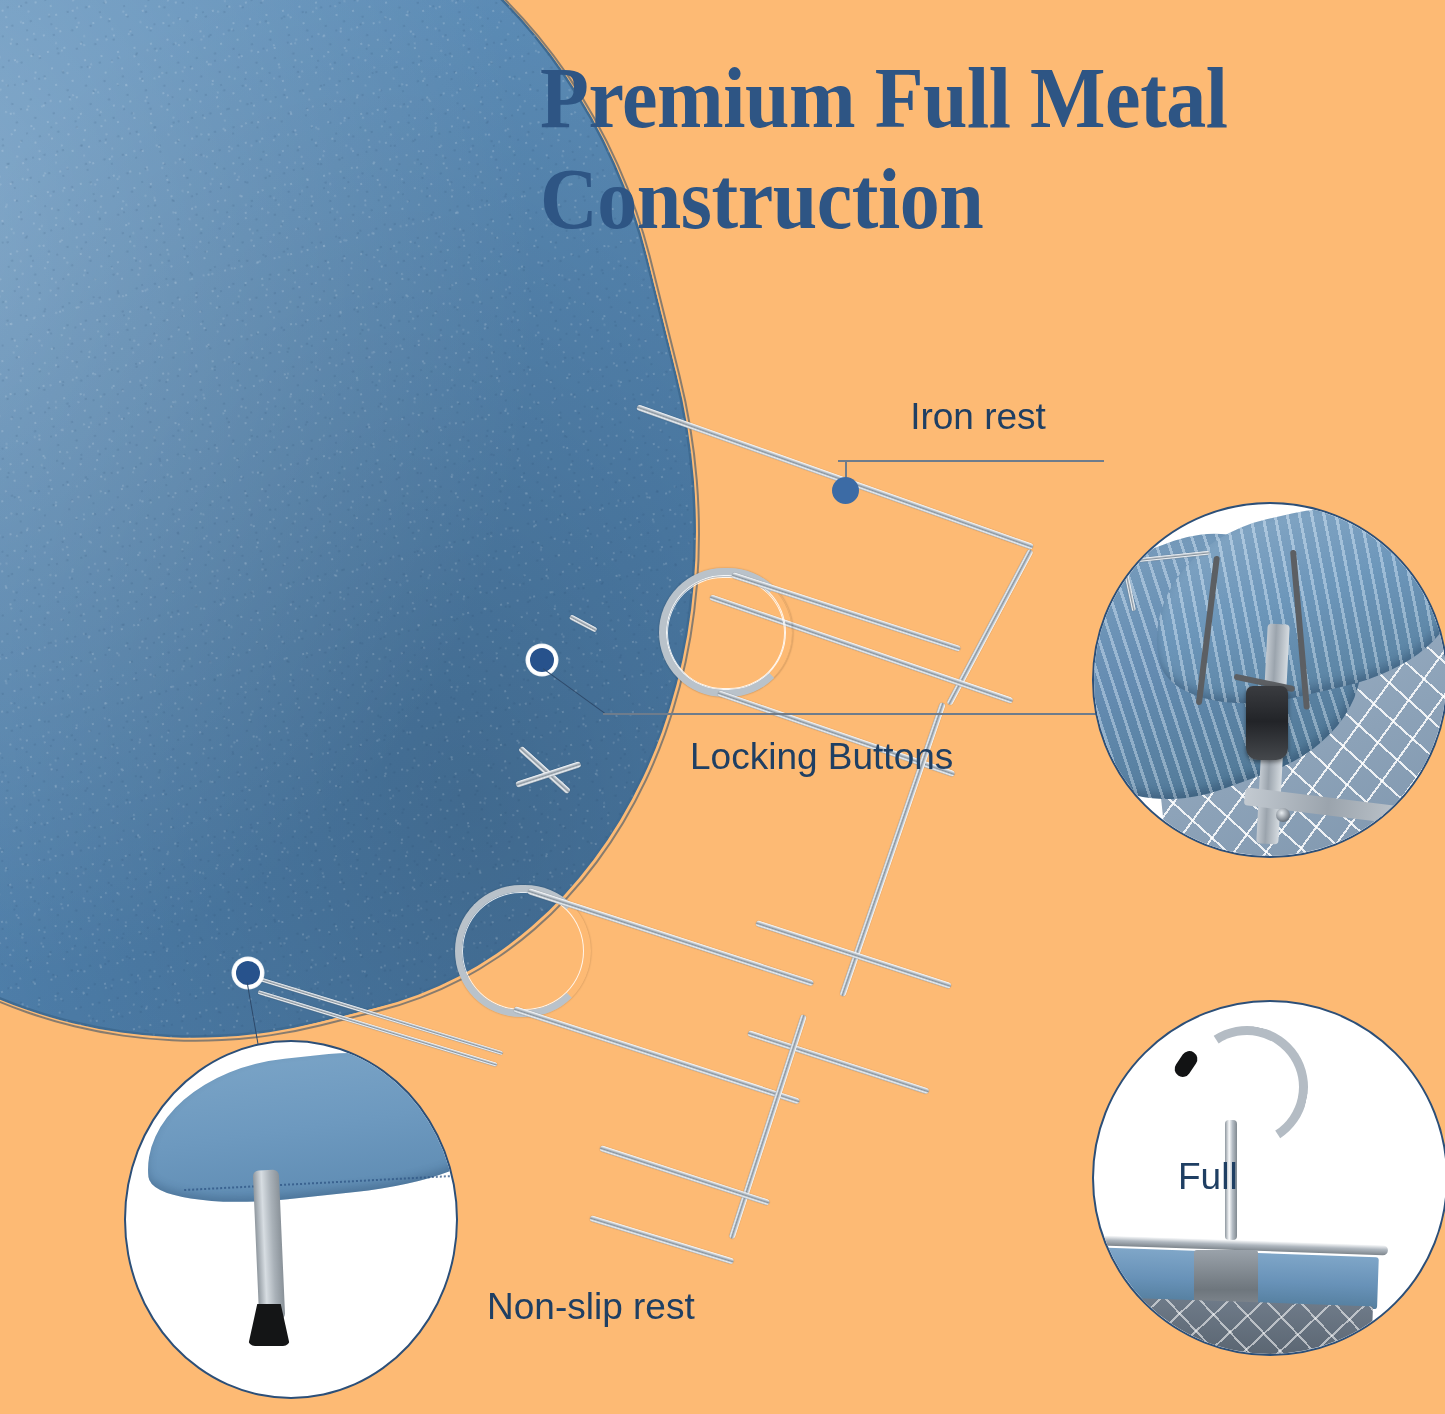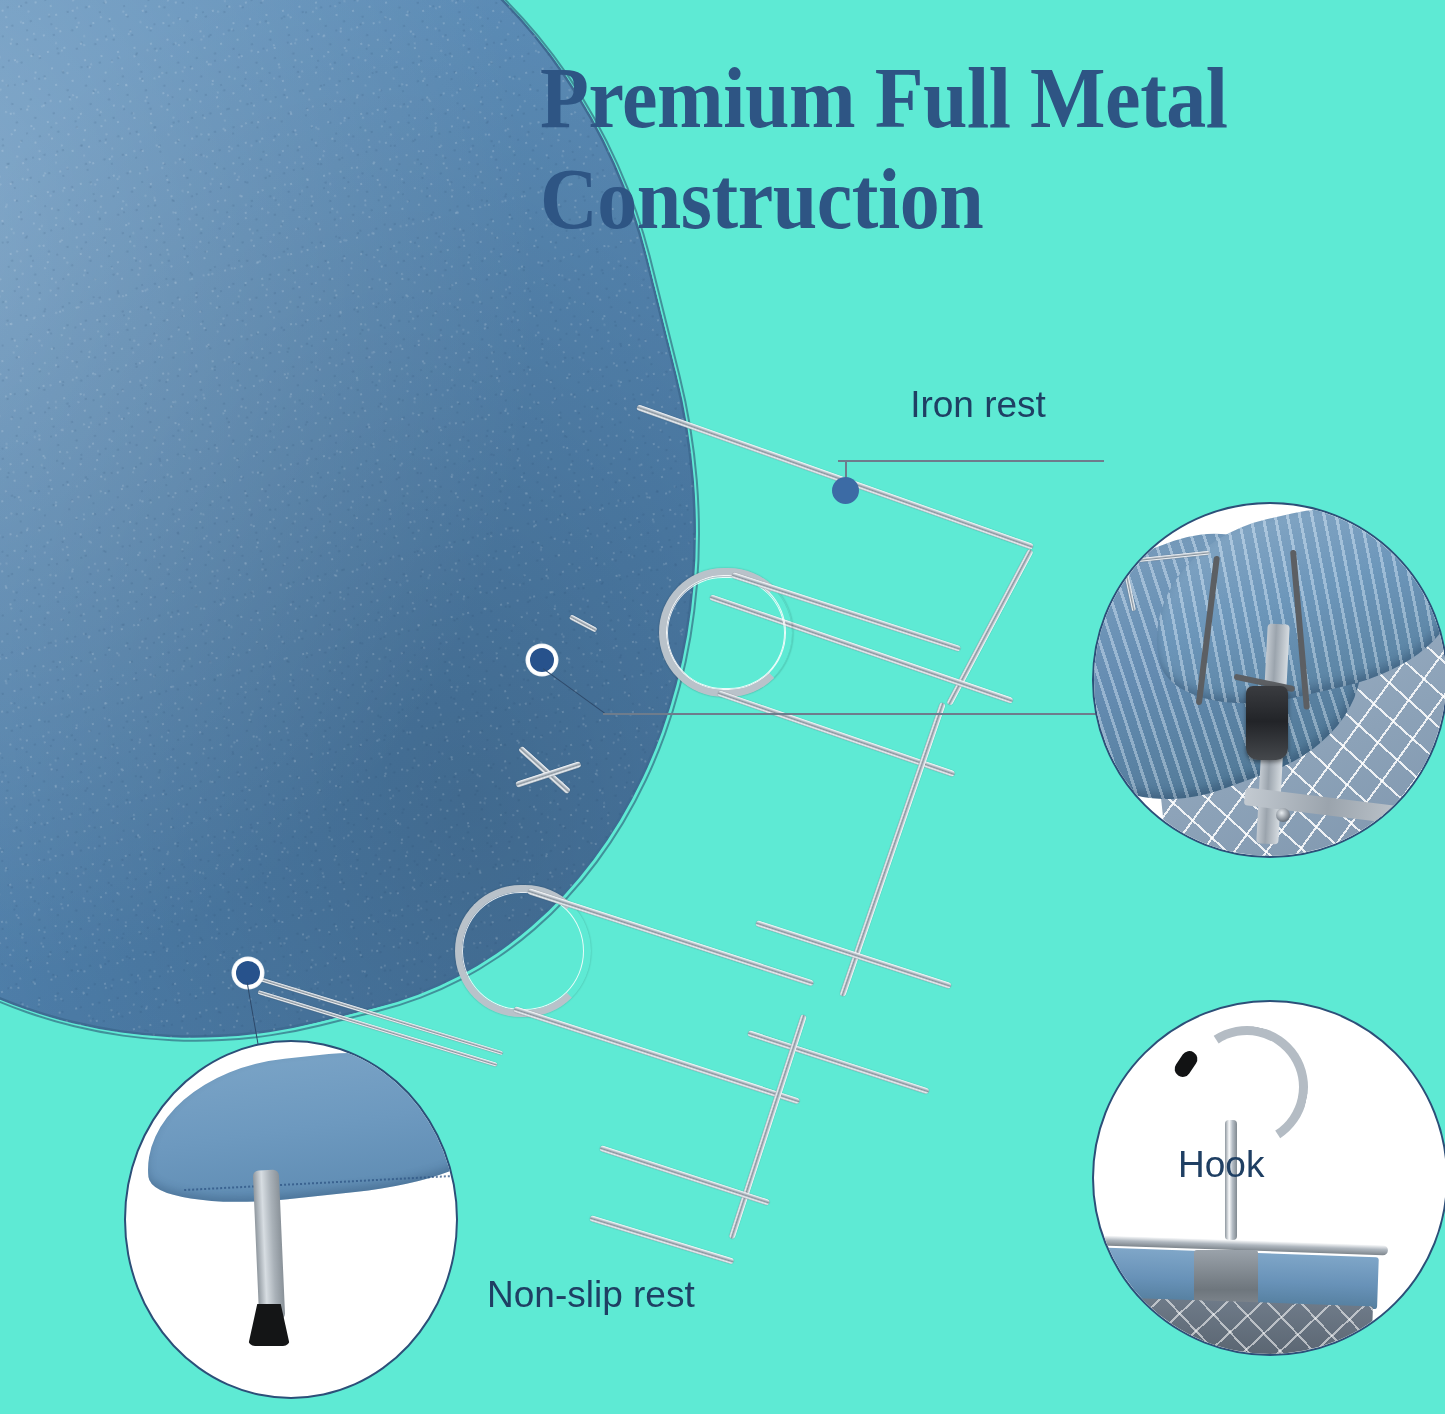--- a/index.html
+++ b/index.html
@@ -8,21 +8,21 @@
     padding: 0;
     background: #ffffff;
   }
   body {
     font-family: "Liberation Sans", sans-serif;
   }
   #stage {
     position: relative;
     width: 1445px;
     height: 1414px;
-    background: #5eead4;
+    background: #fdba74;
     overflow: hidden;
   }
 
   
   .title {
     position: absolute;
     left: 540px;
     top: 48px;
     width: 905px;
     text-align: left;
@@ -38,20 +38,21 @@
   .title .l2 { display: block; }
 
   
   .label {
     position: absolute;
     color: #1F3F63;
     font-family: "Liberation Sans", sans-serif;
     font-size: 37px;
     line-height: 1.22;
     white-space: nowrap;
+    margin-top: 12px;
   }
   .label.two-line { text-align: center; }
 
   
   .rule {
     position: absolute;
     background: #6E7C8C;
     height: 1.5px;
   }
   .vline {
@@ -299,20 +300,21 @@
   <div class="label two-line" style="left:838px; top:382px; width:280px;">
     <div>Iron rest</div>
   </div>
   <div class="rule" style="left:838px; top:460px; width:266px;"></div>
   <div class="vline" style="left:845px; top:460px; height:30px;"></div>
   <div class="dot" style="left:832px; top:477px; width:27px; height:27px;"></div>
 
   <div class="dot ringed" style="left:530px; top:648px; width:24px; height:24px;"></div>
   <div class="diag" style="left:543px; top:668px; width:76px; transform:rotate(36deg);"></div>
   <div class="rule" style="left:603px; top:713px; width:520px;"></div>
+  <div class="label" style="left:690px; top:722px;">Locking Buttons</div>
 
   <div class="dot ringed" style="left:236px; top:961px; width:24px; height:24px;"></div>
   <div class="diag" style="left:247px; top:982px; width:96px; transform:rotate(80deg);"></div>
   <div class="label" style="left:487px; top:1272px;">Non-slip rest</div>
 
   <div class="inset" style="left:1092px; top:502px; width:352px; height:352px;">
     <div class="inset-inner">
       <div class="mesh"></div>
 
       <div class="cover-edge" style="left:-40px; top:34px; width:300px; height:250px; transform:rotate(-20deg);">
@@ -351,17 +353,17 @@
     <div class="inset-inner">
       <div class="hook-curve" style="left:92px; top:24px; width:104px; height:104px; transform:rotate(12deg);"></div>
       <div class="hook-shaft" style="left:131px; top:118px; width:12px; height:120px;"></div>
       <div class="hook-tip" style="left:84px; top:48px; width:16px; height:28px; transform:rotate(34deg);"></div>
 
       <div class="hook-rail" style="left:-16px; top:238px; width:310px; height:10px; transform:rotate(2deg);"></div>
       <div class="hook-coverband" style="left:-16px; top:250px; width:300px; height:52px; transform:rotate(2deg);"></div>
       <div class="hook-plate" style="left:100px; top:248px; width:64px; height:66px;"></div>
       <div class="hook-mesh" style="left:28px; top:300px; width:250px; height:60px; transform:rotate(2deg);"></div>
 
-      <div class="label" style="left:84px; top:140px; font-size:37px;">Hook</div>
+      <div class="label" style="left:84px; top:140px; font-size:37px;">Full</div>
     </div>
   </div>
 
 </div>
 
 </body></html>

